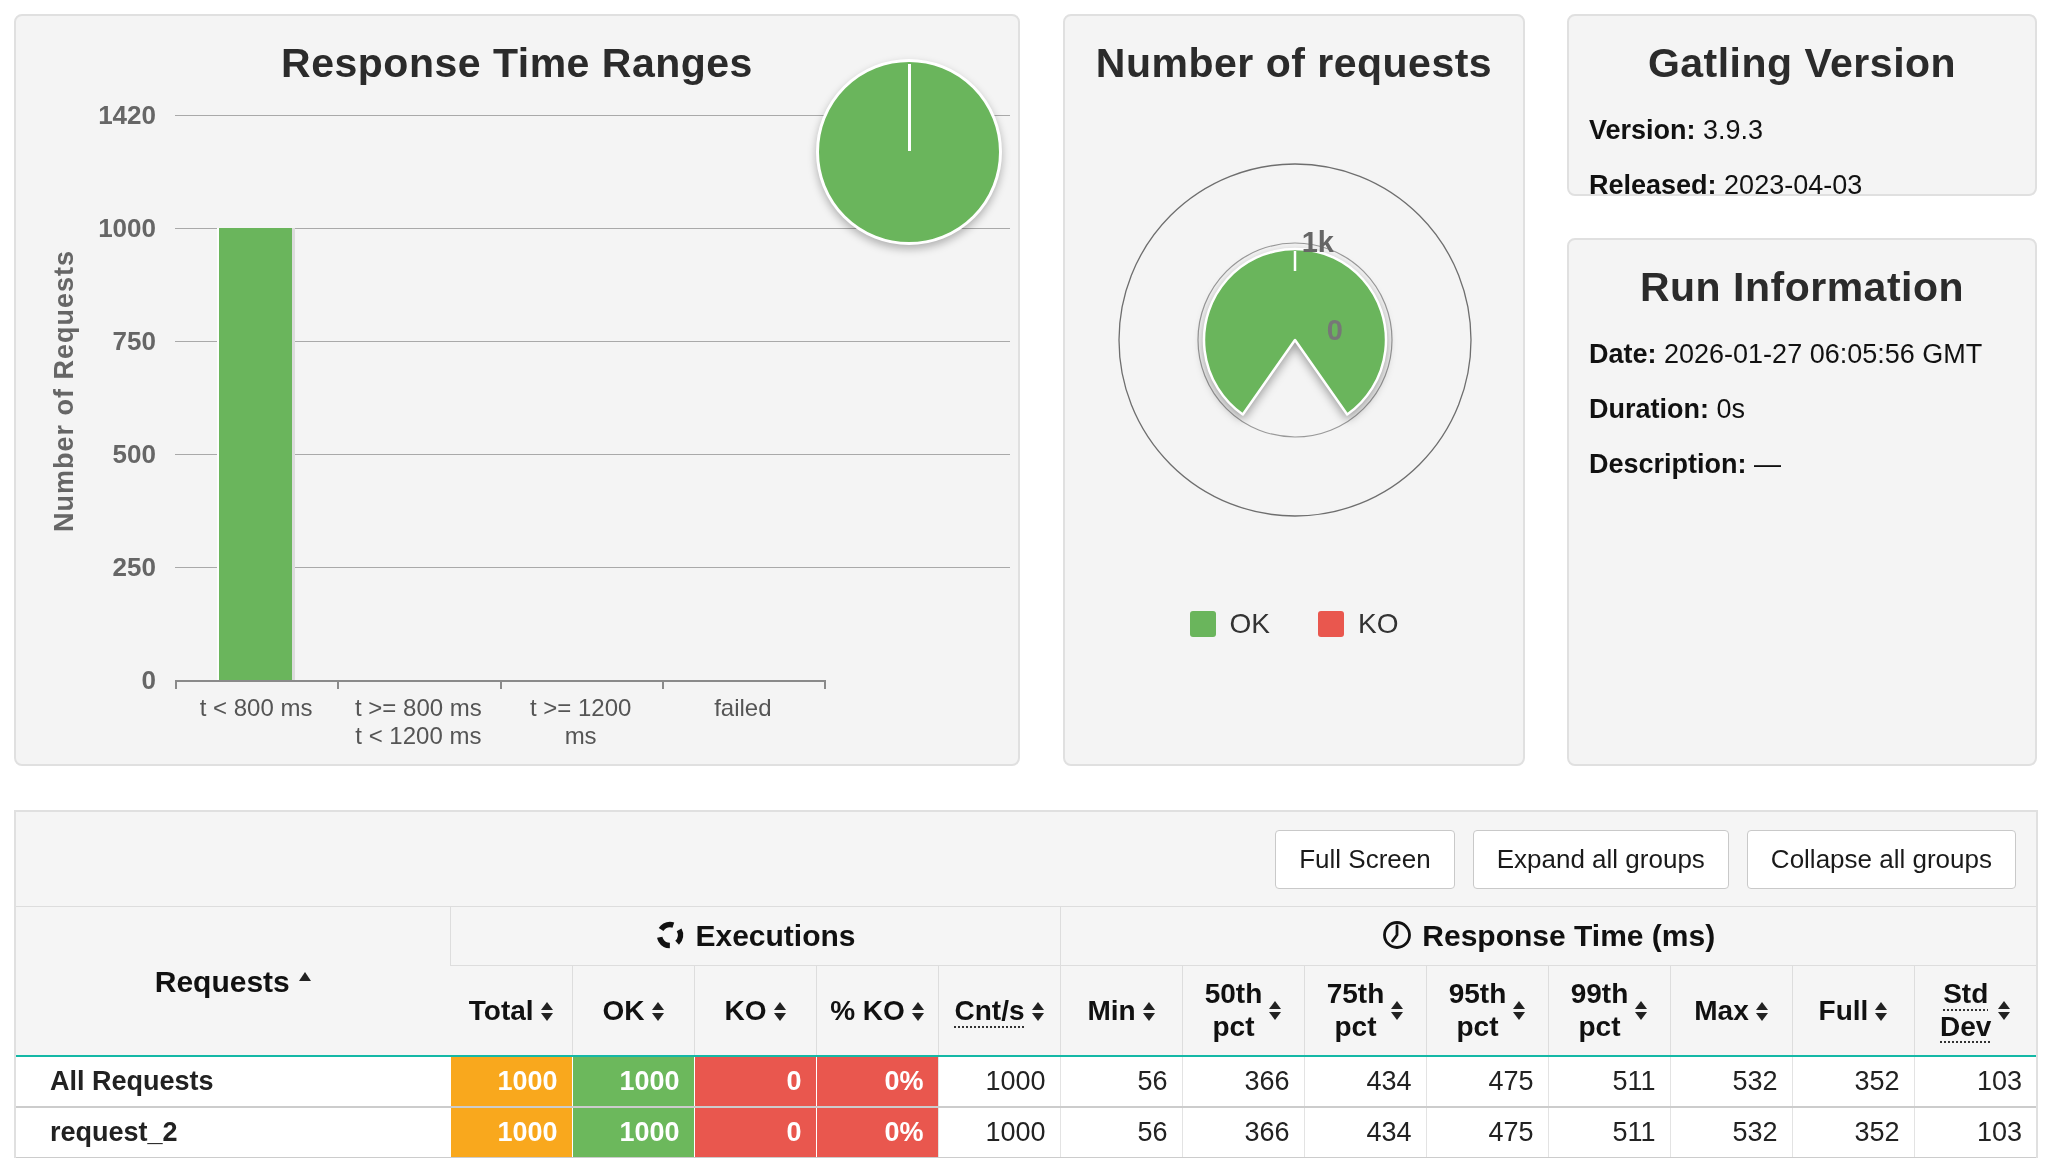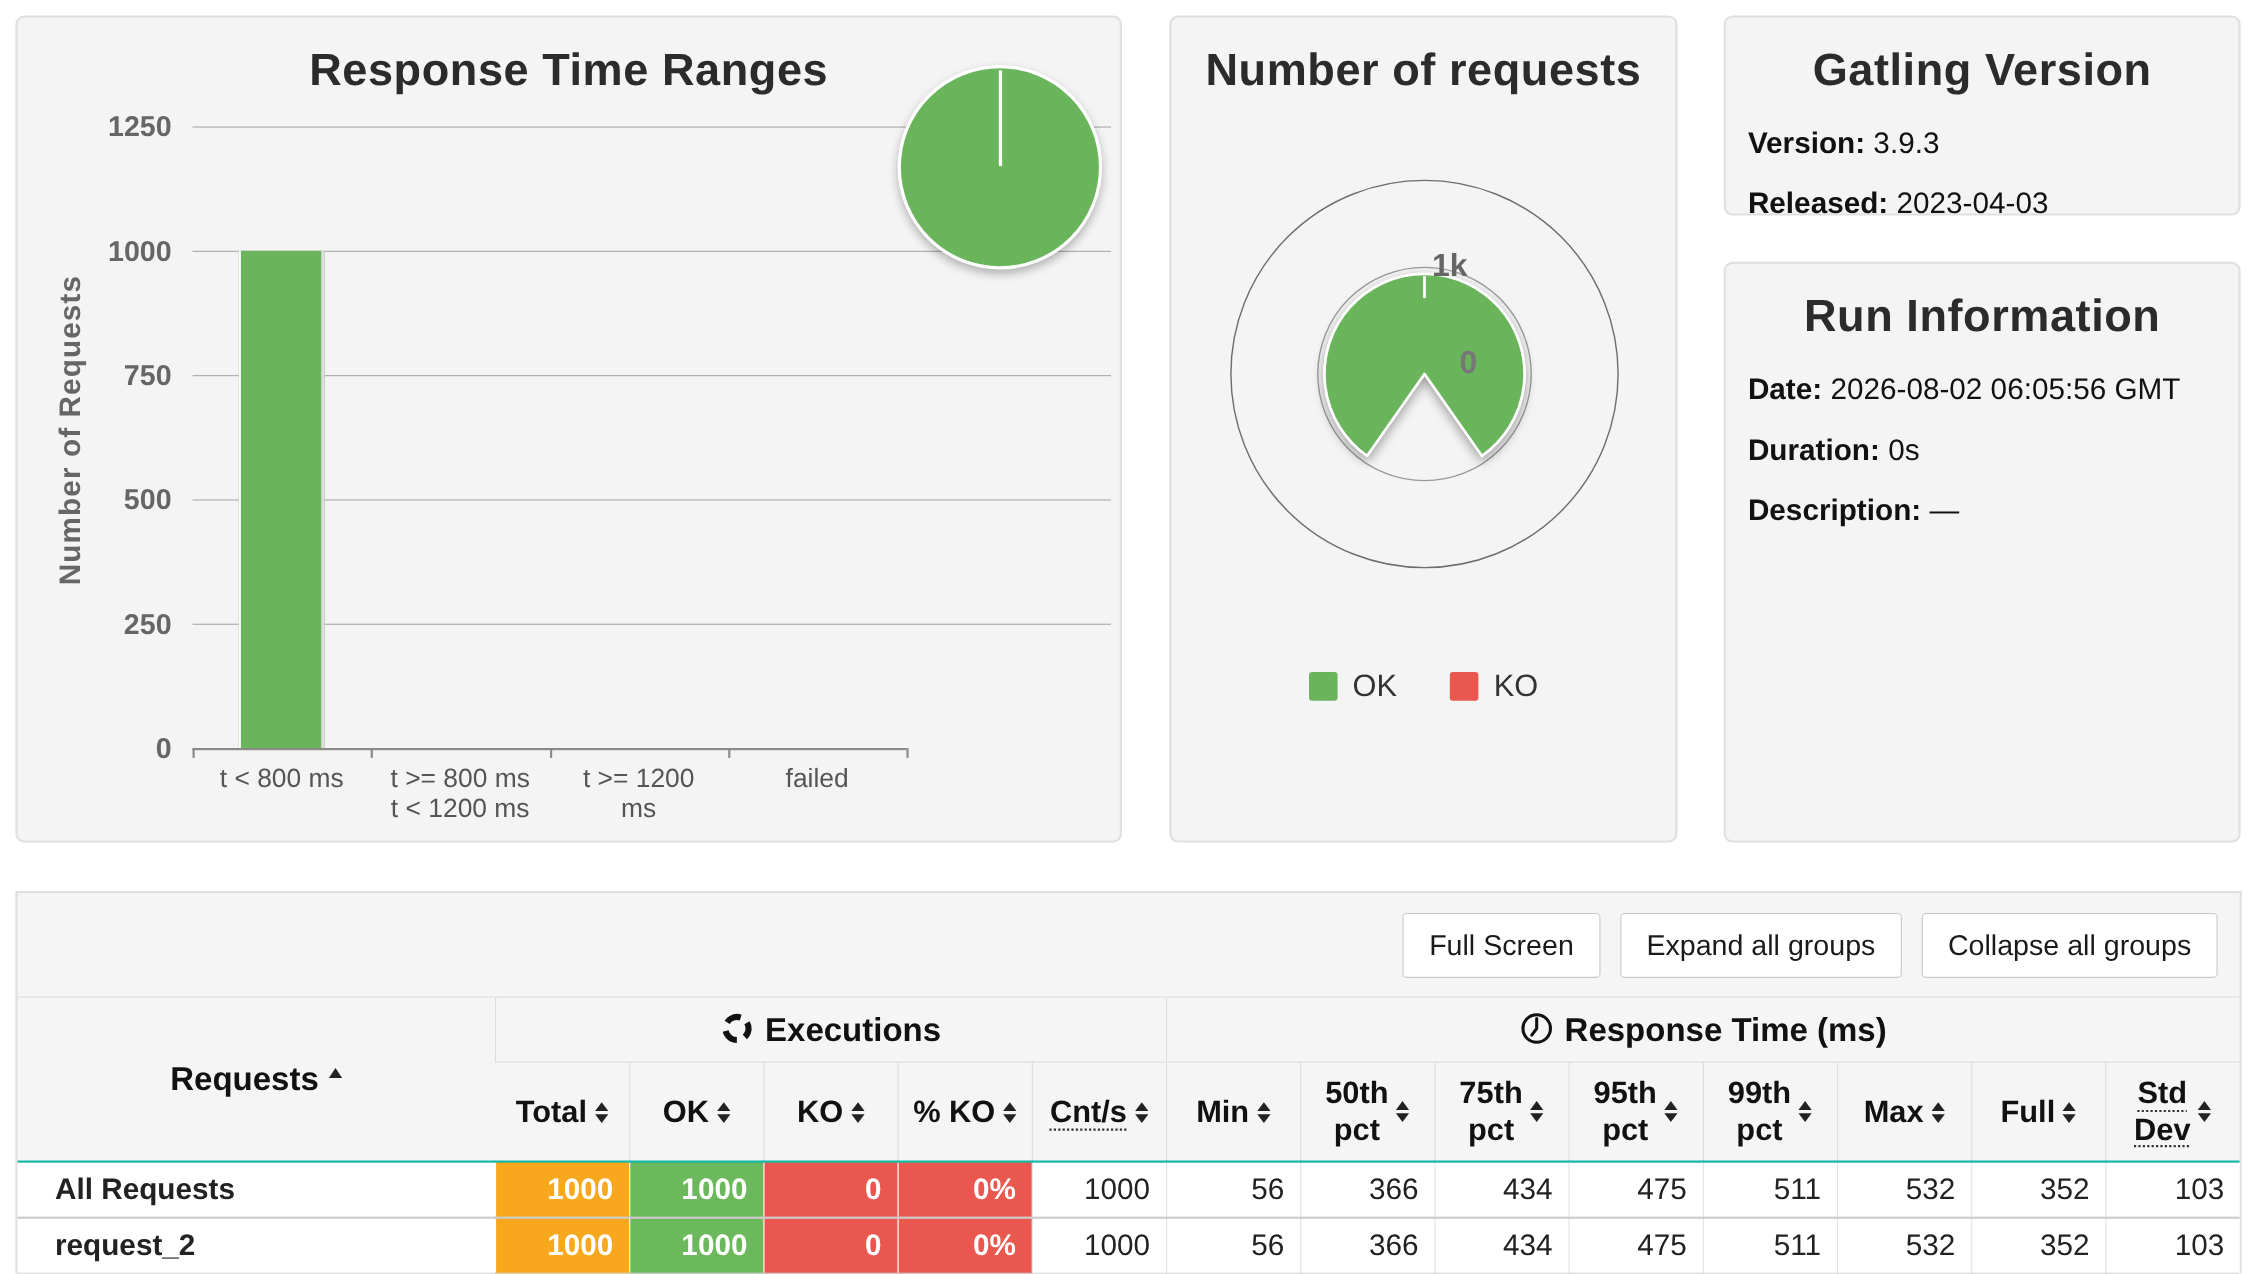--- a/index.html
+++ b/index.html
@@ -79,21 +79,21 @@
     <div class="ytick" style="top: 649px;">0</div>
         <div class="grid" style="top: 551px; left: 159px; width: 835px;"></div>
         <div class="ytick" style="top: 536px;">250</div>
         <div class="grid" style="top: 438px; left: 159px; width: 835px;"></div>
         <div class="ytick" style="top: 423px;">500</div>
         <div class="grid" style="top: 325px; left: 159px; width: 835px;"></div>
         <div class="ytick" style="top: 310px;">750</div>
         <div class="grid" style="top: 212px; left: 159px; width: 835px;"></div>
         <div class="ytick" style="top: 197px;">1000</div>
         <div class="grid" style="top: 99px; left: 159px; width: 835px;"></div>
-        <div class="ytick" style="top: 84px;">1250</div>
+        <div class="ytick" style="top: 84px;">1420</div>
         <div class="axis" style="left: 159px; top: 664px; width: 649px;"></div>
         <div class="xtick" style="left: 159px; top: 664px;"></div>
         <div class="xtick" style="left: 321.25px; top: 664px;"></div>
         <div class="xtick" style="left: 483.5px; top: 664px;"></div>
         <div class="xtick" style="left: 645.75px; top: 664px;"></div>
         <div class="xtick" style="left: 808px; top: 664px;"></div>
         <div class="bar" style="left: 201.125px; top: 212px; width: 78px; height: 452px; background: rgb(106, 181, 92);"></div>
         <div class="cat" style="left: 159px; width: 162.25px; top: 678px;">t &lt; 800 ms</div>
         <div class="cat" style="left: 321.25px; width: 162.25px; top: 678px;">t &gt;= 800 ms
 t &lt; 1200 ms</div>
@@ -129,21 +129,21 @@
   </section>
 
   <section class="panel info" id="panel-gv">
     <h2>Gatling Version</h2>
     <p><span class="b">Version:</span> <span>3.9.3</span></p>
     <p><span class="b">Released:</span> <span>2023-04-03</span></p>
   </section>
 
   <section class="panel info" id="panel-ri">
     <h2>Run Information</h2>
-    <p><span class="b">Date:</span> <span>2026-08-02 06:05:56 GMT</span></p>
+    <p><span class="b">Date:</span> <span>2026-01-27 06:05:56 GMT</span></p>
     <p><span class="b">Duration:</span> <span>0s</span></p>
     <p><span class="b">Description:</span> <span>—</span></p>
   </section>
 
   <section id="stats">
     <div class="toolbar">
       <button class="btn">Full Screen</button>
       <button class="btn">Expand all groups</button>
       <button class="btn">Collapse all groups</button>
     </div>

